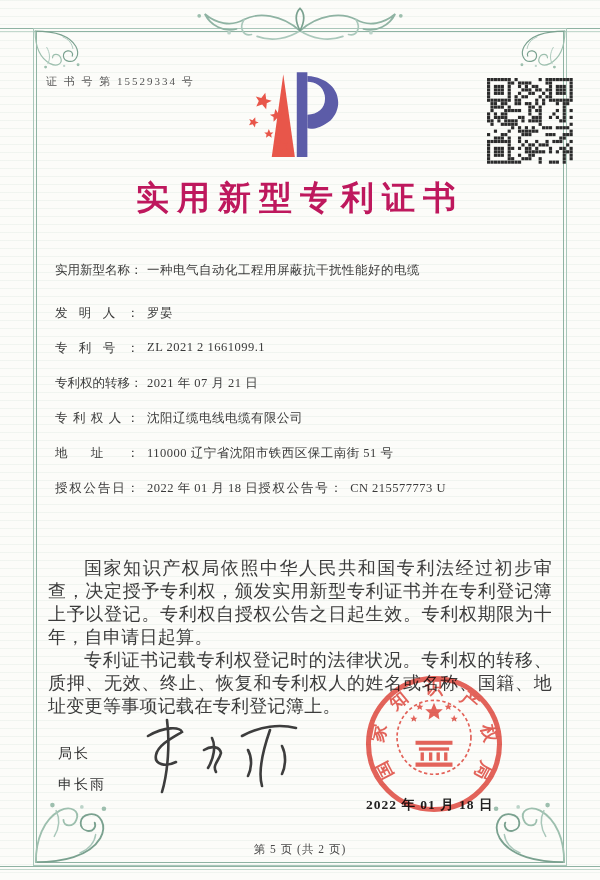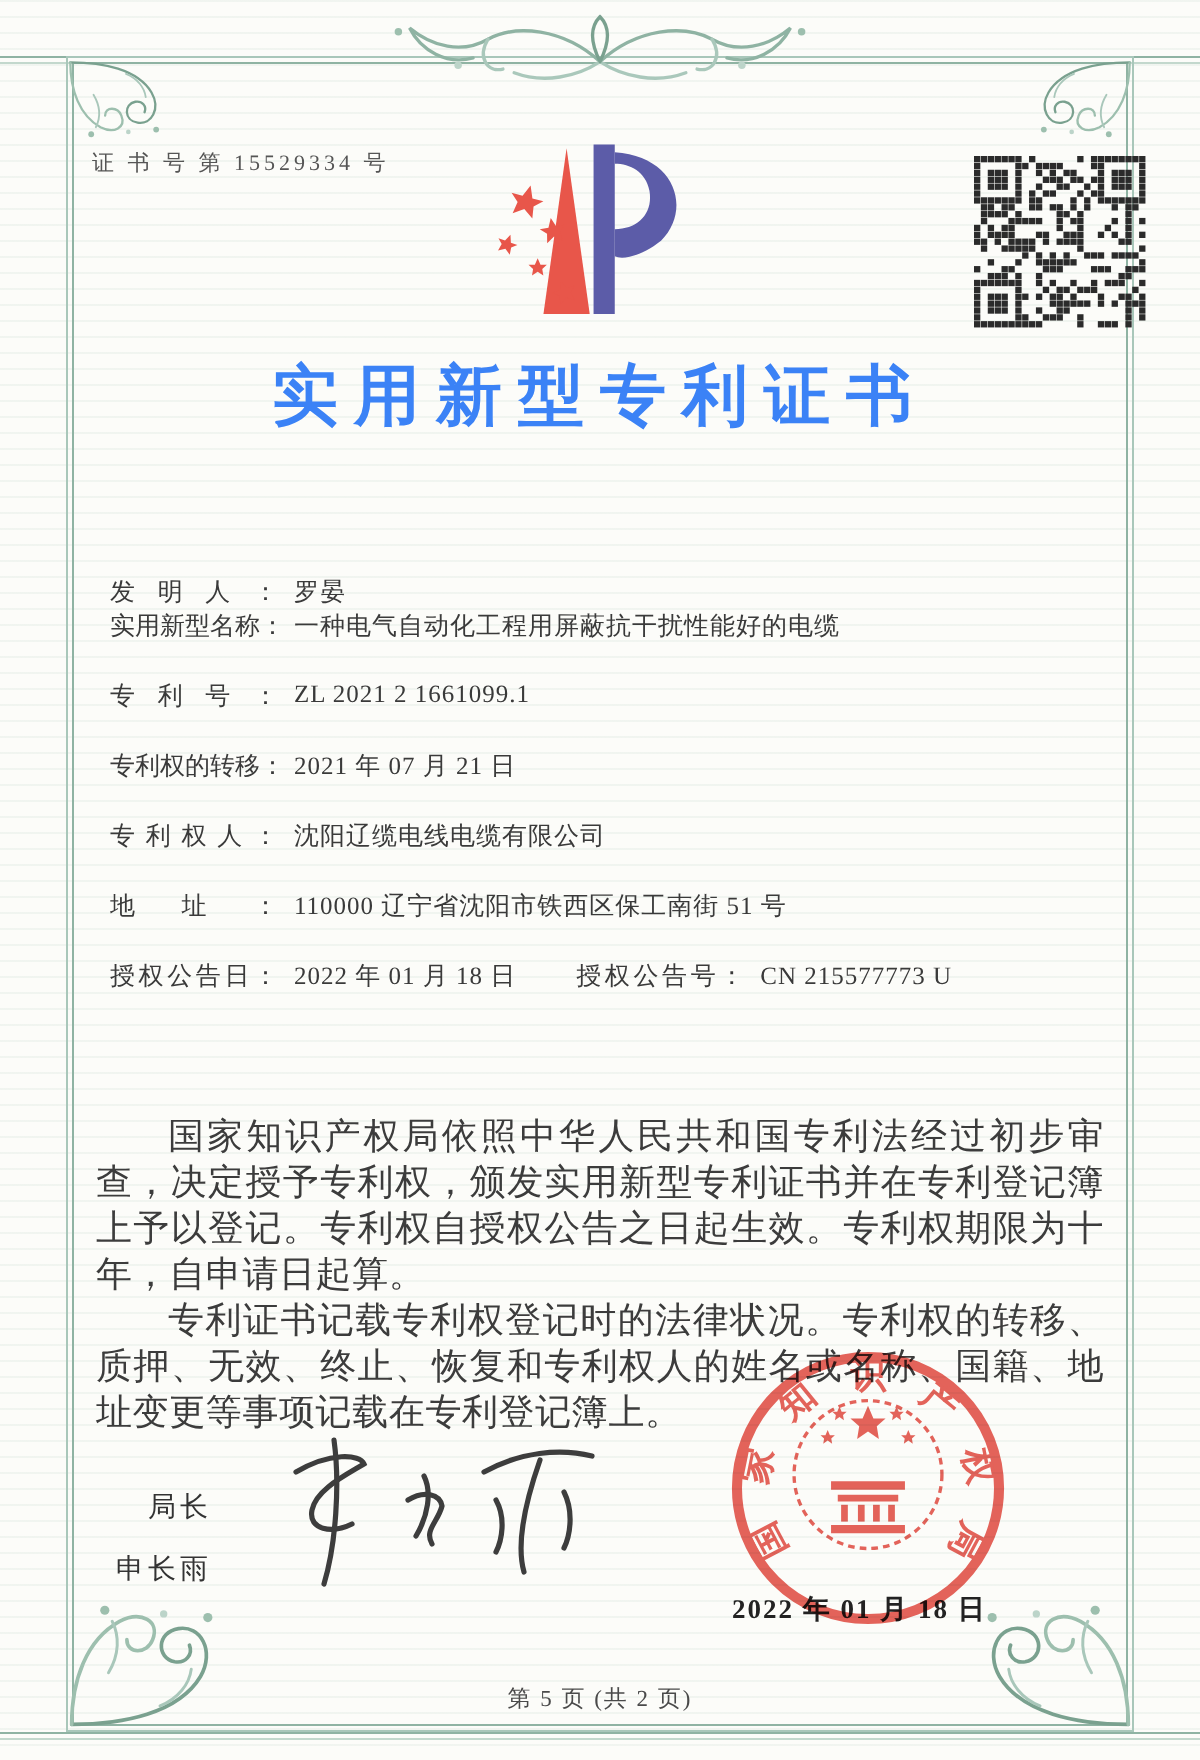--- a/index.html
+++ b/index.html
@@ -17,36 +17,36 @@
   .frame{position:absolute;left:33px;right:33px;top:28px;bottom:14px;
     border:1px solid #a9c7ba;z-index:1;}
   .frame::after{content:"";position:absolute;inset:2px;border:1.5px solid #8fb3a3;}
   .ornament{position:absolute;z-index:2;pointer-events:none;}
   .content{position:absolute;z-index:4;}
 
   .cert-no{left:46px;top:74px;font-size:11px;letter-spacing:2px;color:#555;}
   .logo{left:238px;top:72px;width:106px;height:92px;}
   .qr{left:487px;top:78px;width:86px;height:86px;}
   .title{left:0;top:176px;width:100%;text-align:center;font-size:33px;
-    font-weight:600;letter-spacing:8px;color:#3b82f6;}
+    font-weight:600;letter-spacing:8px;color:#be185d;}
 
   .fields{left:55px;top:262px;width:500px;font-size:12.5px;color:#3a3a3a;}
   .field-row{margin-top:18px;white-space:nowrap;}
   .field-row.first{margin-top:0;}
   .field-row.gap{margin-top:26px;}
   .flabel{display:inline-block;width:84px;text-align:justify;text-align-last:justify;vertical-align:top;}
   .fvalue{margin-left:8px;letter-spacing:0.5px;}
-  .second-pair{margin-left:30px;}
+  .second-pair{}
 
   .paras{left:48px;top:557px;width:504px;font-size:18px;line-height:23px;
     text-align:justify;color:#3c3c3c;}
   .paras p{margin:0;text-indent:2em;letter-spacing:0.3px;}
 
   .director{left:58px;top:745px;font-size:14px;color:#333;}
-  .director div{margin-bottom:13px;letter-spacing:2px;text-align:right;}
+  .director div{margin-bottom:13px;letter-spacing:2px;}
   .signature{left:120px;top:712px;width:210px;height:100px;}
 
   .seal{left:350px;top:660px;width:168px;height:168px;z-index:5;
     opacity:0.92;mix-blend-mode:multiply;}
   .seal-date{left:366px;top:796px;font-size:13.5px;font-weight:600;color:#222;
     letter-spacing:1px;z-index:4;}
 
   .footer{left:0;top:842px;width:100%;text-align:center;font-size:11.5px;
     color:#4a4a4a;letter-spacing:1px;}
 </style>
@@ -419,25 +419,25 @@
       <rect x="61.92" y="82.56" width="3.16" height="3.16"></rect>
       <rect x="65.36" y="82.56" width="3.16" height="3.16"></rect>
       <rect x="68.80" y="82.56" width="3.16" height="3.16"></rect>
       <rect x="75.68" y="82.56" width="3.16" height="3.16"></rect>
     </g>
   </svg>
 
 <div class="content title">实用新型专利证书</div>
 
 <div class="content fields">
+  <div class="field-row first">
+    <span class="flabel">实用新型名称：</span><span class="fvalue">一种电气自动化工程用屏蔽抗干扰性能好的电缆</span>
+  </div>
   <div class="field-row gap">
     <span class="flabel">发明人：</span><span class="fvalue">罗晏</span>
-  </div>
-  <div class="field-row first">
-    <span class="flabel">实用新型名称：</span><span class="fvalue">一种电气自动化工程用屏蔽抗干扰性能好的电缆</span>
   </div>
   <div class="field-row">
     <span class="flabel">专利号：</span><span class="fvalue">ZL 2021 2 1661099.1</span>
   </div>
   <div class="field-row">
     <span class="flabel">专利权的转移：</span><span class="fvalue">2021 年 07 月 21 日</span>
   </div>
   <div class="field-row">
     <span class="flabel">专利权人：</span><span class="fvalue">沈阳辽缆电线电缆有限公司</span>
   </div>

